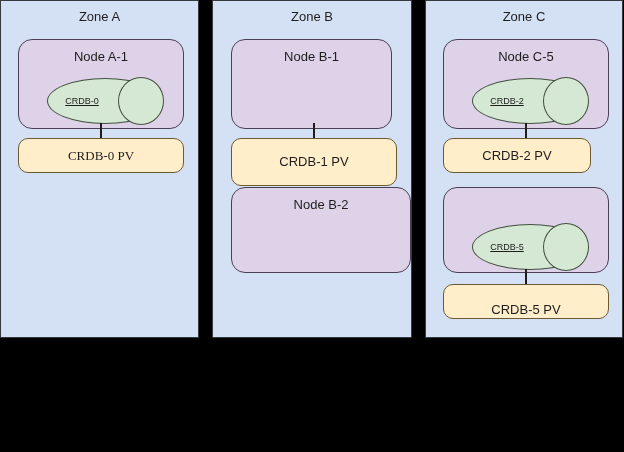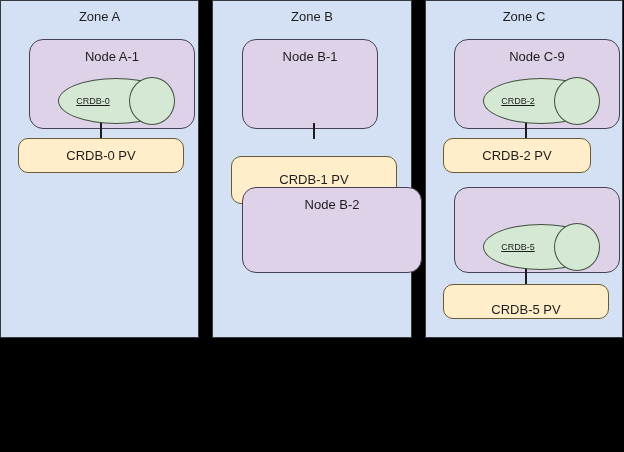--- a/index.html
+++ b/index.html
@@ -38,21 +38,20 @@
     line-height: 16px;
   }
 
   
   .node {
     position: absolute;
     background: #ddd2e8;
     border: 1px solid #4a4055;
     border-radius: 14px;
     box-sizing: border-box;
-    margin-left: 11px;
   }
   .node-label {
     position: absolute;
     left: 0;
     right: 0;
     top: 9px;
     text-align: center;
     font-size: 13px;
     color: #1d1d1d;
     line-height: 16px;
@@ -134,48 +133,48 @@
       <div class="node-label">Node A-1</div>
       <div class="cyl" style="left:28px; top:38px; width:116px; height:46px;">
         <div class="cyl-body"></div>
         <div class="cyl-cap"></div>
         <div class="cyl-label">CRDB-0</div>
       </div>
     </div>
 
     <div class="connector" style="left:99px; top:122px; height:16px;"></div>
 
-    <div class="pv" style="left:17px; top:137px; width:166px; height:35px;">
+    <div class="pv" style="left:17px; top:137px; width:166px; height:35px;font-family:Liberation Serif, serif;">
       <span class="pv-label">CRDB-0 PV</span>
     </div>
   </div>
 
   <div class="zone" style="left:212px; top:0px; width:200px; height:338px;">
     <div class="zone-label">Zone B</div>
 
-    <div class="node" style="left:18px; top:38px; width:136px; height:90px;">
+    <div class="node" style="left:18px; top:38px; width:161px; height:90px;">
       <div class="node-label">Node B-1</div>
     </div>
 
     <div class="connector" style="left:100px; top:122px; height:16px;"></div>
 
-    <div class="pv" style="left:18px; top:155px; width:166px; height:48px;">
+    <div class="pv" style="left:18px; top:137px; width:166px; height:48px;">
       <span class="pv-label">CRDB-1 PV</span>
     </div>
 
     <div class="node" style="left:18px; top:186px; width:180px; height:86px;padding-left:20px;">
       <div class="node-label">Node B-2</div>
     </div>
   </div>
 
   <div class="zone" style="left:425px; top:0px; width:198px; height:338px;">
     <div class="zone-label">Zone C</div>
 
     <div class="node" style="left:17px; top:38px; width:166px; height:90px;">
-      <div class="node-label">Node C-9</div>
+      <div class="node-label">Node C-5</div>
       <div class="cyl" style="left:28px; top:38px; width:116px; height:46px;">
         <div class="cyl-body"></div>
         <div class="cyl-cap"></div>
         <div class="cyl-label">CRDB-2</div>
       </div>
     </div>
 
     <div class="connector" style="left:99px; top:122px; height:16px;"></div>
 
     <div class="pv" style="left:17px; top:137px; width:148px; height:35px;">

